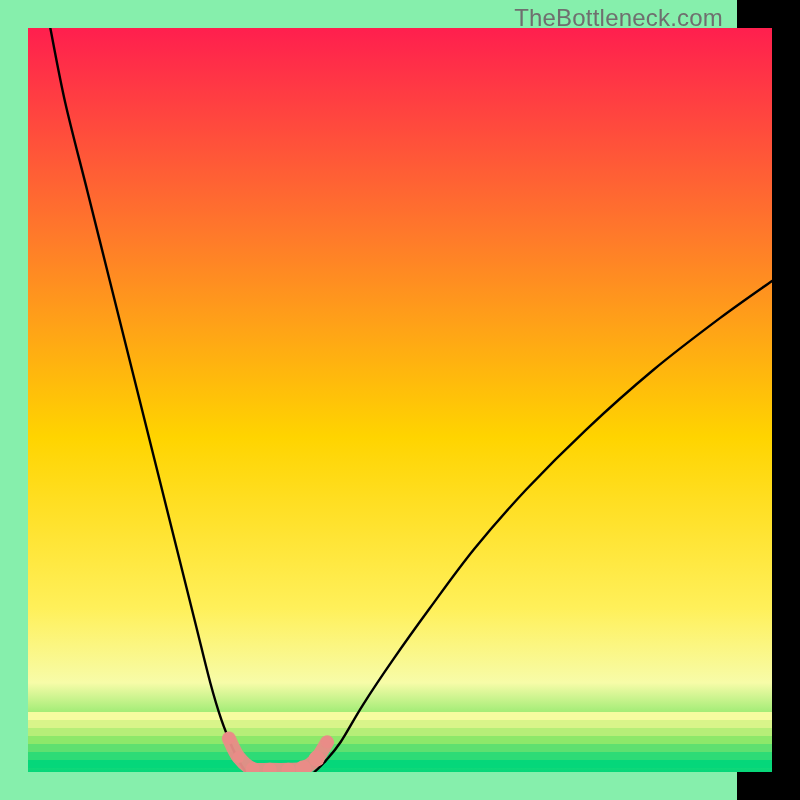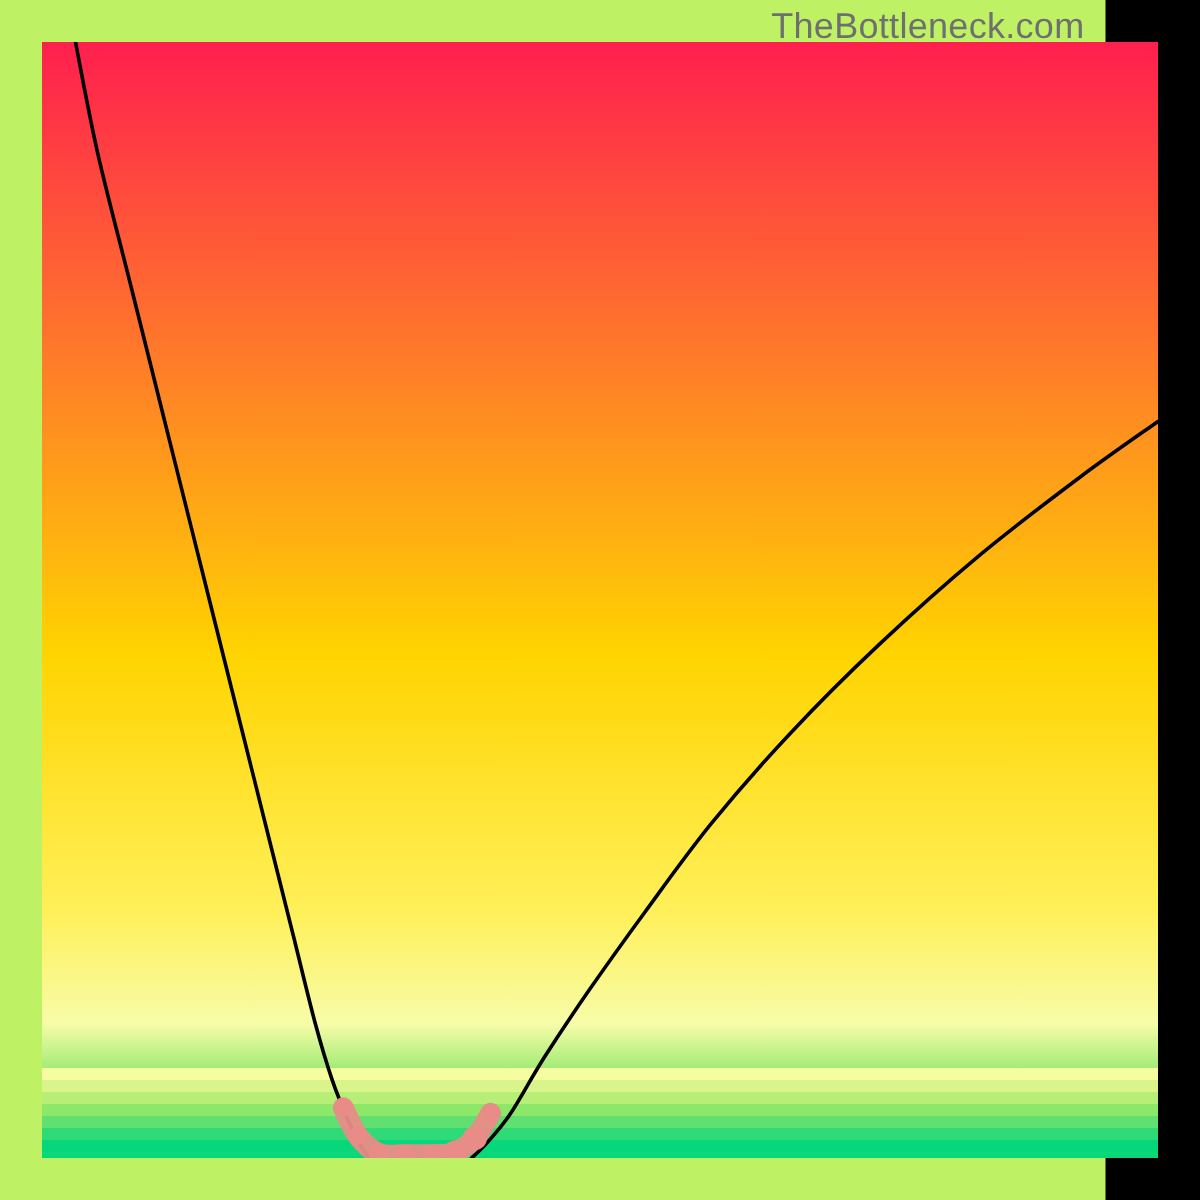--- a/index.html
+++ b/index.html
@@ -10,21 +10,21 @@
     background: #000;
     overflow: hidden;
     font-family: Arial, Helvetica, sans-serif;
   }
   .frame {
     position: absolute;
     top: 0;
     left: 0;
     width: 737px;
     height: 800px;
-    background: #bef264;
+    background: #86efac;
   }
   .plot {
     position: absolute;
     top: 28px;
     left: 28px;
     width: 744px;
     height: 744px;
     
   }
   .watermark {

